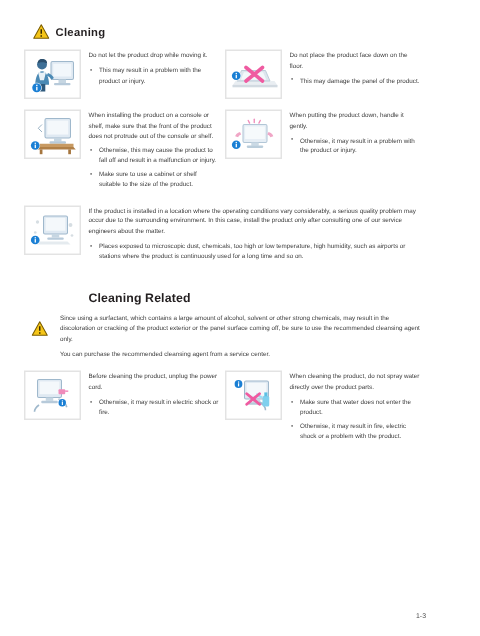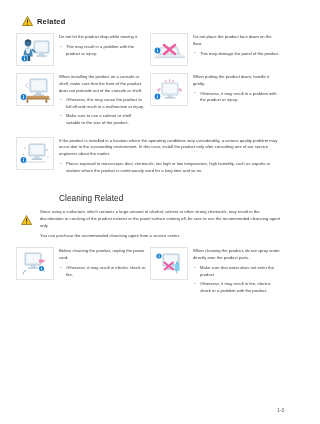--- a/index.html
+++ b/index.html
@@ -42,21 +42,21 @@
   .tri svg { display: block; }
   .caution-title {
     font-size: 7.5px;
     font-weight: bold;
     letter-spacing: 0.2px;
     color: #231f20;
   }
 
   .section-title {
     font-size: 8.2px;
-    font-weight: normal;
+    font-weight: bold;
     color: #231f20;
     margin: 0 0 6px 0;
     letter-spacing: 0.1px;
     padding-left: 43px;
   }
 
   
   .grid {
     display: flex;
     flex-wrap: wrap;
@@ -161,21 +161,21 @@
 <div class="page">
 
   <div class="caution-head">
     <span class="tri">
       <svg width="11" height="10" viewBox="0 0 22 20">
         <polygon points="11,1 21,19 1,19" fill="#f5c518" stroke="#7a5c00" stroke-width="1.4" stroke-linejoin="round"></polygon>
         <rect x="10" y="7" width="2" height="6" fill="#3a2c00"></rect>
         <rect x="10" y="15" width="2" height="2" fill="#3a2c00"></rect>
       </svg>
     </span>
-    <span class="caution-title">Related</span>
+    <span class="caution-title">Cleaning</span>
   </div>
 
   <div class="grid">
 
     <div class="cell">
       <div class="thumb">
         <svg width="36" height="31" viewBox="0 0 36 31">
           <rect width="36" height="31" fill="#ffffff"></rect>
           <rect x="17" y="7" width="15" height="12" rx="1" fill="#dfe9f2" stroke="#9fb8cc" stroke-width="0.7"></rect>
           <rect x="18.5" y="8.5" width="12" height="8.5" fill="#f2f7fb"></rect>

